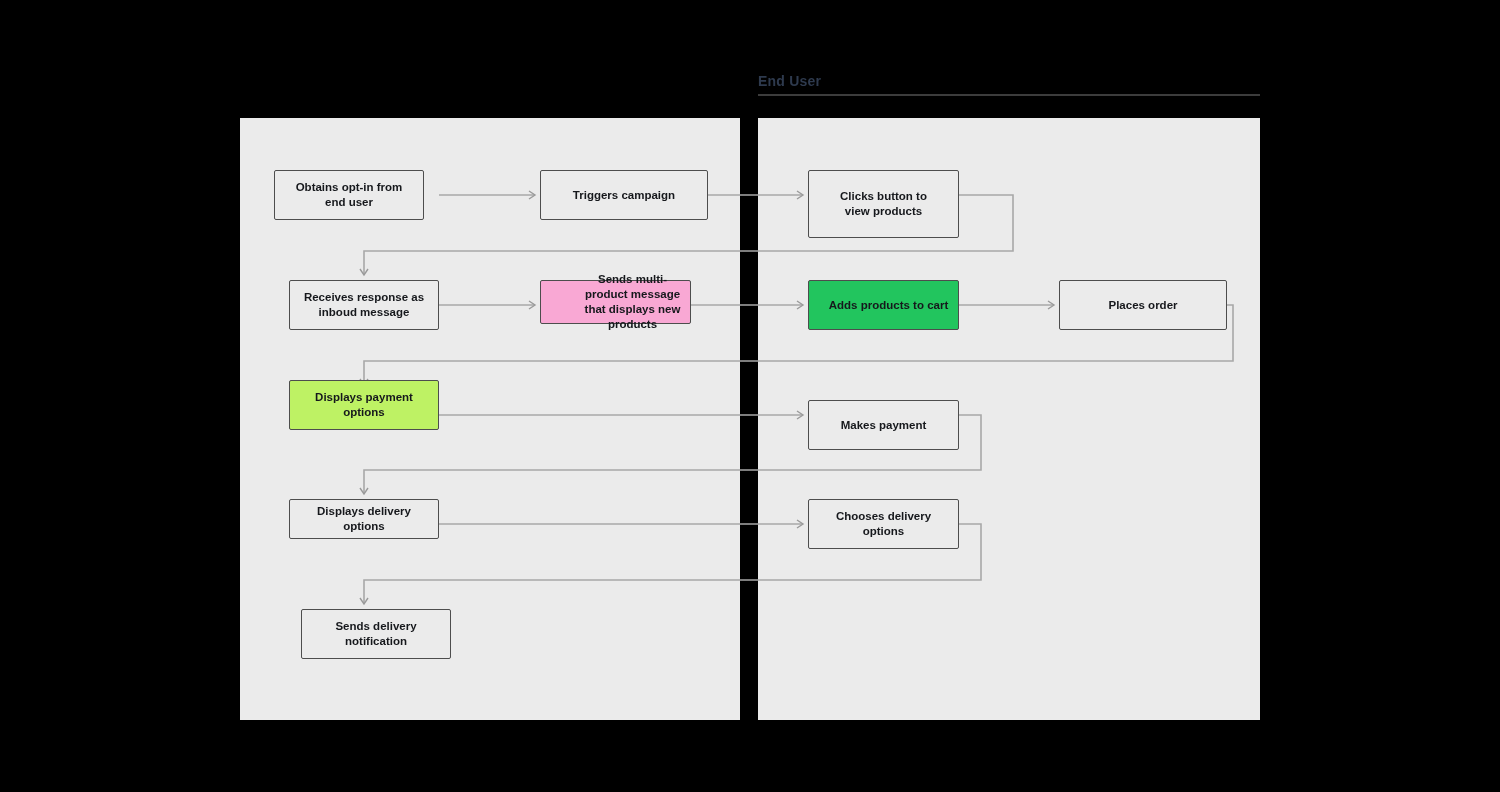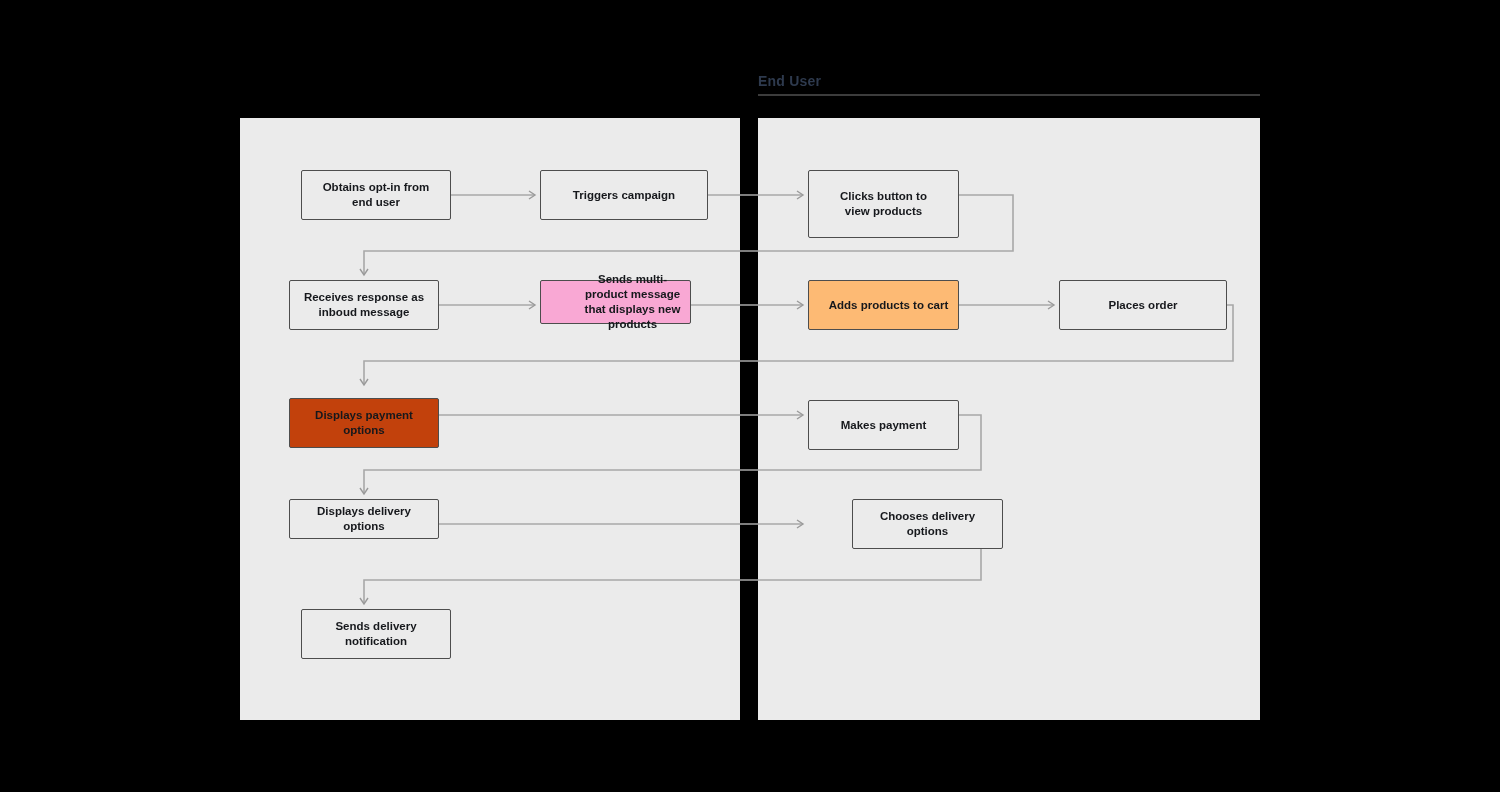--- a/index.html
+++ b/index.html
@@ -143,55 +143,55 @@
         <path class="edge-path" d="M 439,524 L 803,524" stroke="#a8a8a8"></path>
         <path class="edge-head" d="M 797,520 L 803,524 L 797,528"></path>
       </g>
       <g>
         <path class="edge-path" d="M 959,524 L 981,524 L 981,580 L 364,580 L 364,604" stroke="#a8a8a8"></path>
         <path class="edge-head" d="M 360,598 L 364,604 L 368,598"></path>
       </g>
     </svg>
 
   <div id="node-layer">
-      <div class="node" style="left: 301px; top: 170px; width: 150px; height: 50px; background: rgb(235, 235, 235); border-color: rgb(77, 77, 77);">
+      <div class="node" style="left: 274px; top: 170px; width: 150px; height: 50px; background: rgb(235, 235, 235); border-color: rgb(77, 77, 77);">
         <span class="node-label">Obtains opt-in from
 end user</span>
       </div>
       <div class="node" style="left: 540px; top: 170px; width: 168px; height: 50px; background: rgb(235, 235, 235); border-color: rgb(77, 77, 77);">
         <span class="node-label">Triggers campaign</span>
       </div>
       <div class="node" style="left: 808px; top: 170px; width: 151px; height: 68px; background: rgb(235, 235, 235); border-color: rgb(77, 77, 77);">
         <span class="node-label">Clicks button to
 view products</span>
       </div>
       <div class="node" style="left: 289px; top: 280px; width: 150px; height: 50px; background: rgb(235, 235, 235); border-color: rgb(77, 77, 77);">
         <span class="node-label">Receives response as
 inboud message</span>
       </div>
       <div class="node" style="left: 540px; top: 280px; width: 151px; height: 44px; background: #f9a8d4; border-color: rgb(77, 77, 77); padding-left: 40px;">
         <span class="node-label">Sends multi-product message
 that displays new products</span>
       </div>
-      <div class="node" style="left: 808px; top: 280px; width: 151px; height: 50px; background: #fdba74; border-color: rgb(77, 77, 77); padding-left: 16px;">
+      <div class="node" style="left: 808px; top: 280px; width: 151px; height: 50px; background: #22c55e; border-color: rgb(77, 77, 77); padding-left: 16px;">
         <span class="node-label">Adds products to cart</span>
       </div>
       <div class="node" style="left: 1059px; top: 280px; width: 168px; height: 50px; background: rgb(235, 235, 235); border-color: rgb(77, 77, 77);">
         <span class="node-label">Places order</span>
       </div>
-      <div class="node" style="left: 289px; top: 398px; width: 150px; height: 50px; background: #c2410c; border-color: rgb(77, 77, 77); justify-content: flex-end;">
+      <div class="node" style="left: 289px; top: 380px; width: 150px; height: 50px; background: #bef264; border-color: rgb(77, 77, 77); justify-content: flex-end;">
         <span class="node-label">Displays payment options</span>
       </div>
       <div class="node" style="left: 808px; top: 390px; width: 151px; height: 50px; background: rgb(235, 235, 235); border-color: rgb(77, 77, 77); margin-top: 10px;">
         <span class="node-label">Makes payment</span>
       </div>
       <div class="node" style="left: 289px; top: 499px; width: 150px; height: 40px; background: rgb(235, 235, 235); border-color: rgb(77, 77, 77);">
         <span class="node-label">Displays delivery options</span>
       </div>
-      <div class="node" style="left: 808px; top: 499px; width: 151px; height: 50px; background: rgb(235, 235, 235); border-color: rgb(77, 77, 77); margin-left: 44px;">
+      <div class="node" style="left: 808px; top: 499px; width: 151px; height: 50px; background: rgb(235, 235, 235); border-color: rgb(77, 77, 77);">
         <span class="node-label">Chooses delivery options</span>
       </div>
       <div class="node" style="left: 289px; top: 609px; width: 150px; height: 50px; background: rgb(235, 235, 235); border-color: rgb(77, 77, 77); margin-left: 12px;">
         <span class="node-label">Sends delivery notification</span>
       </div>
     </div>
 
 </div>
 
 </body></html>

